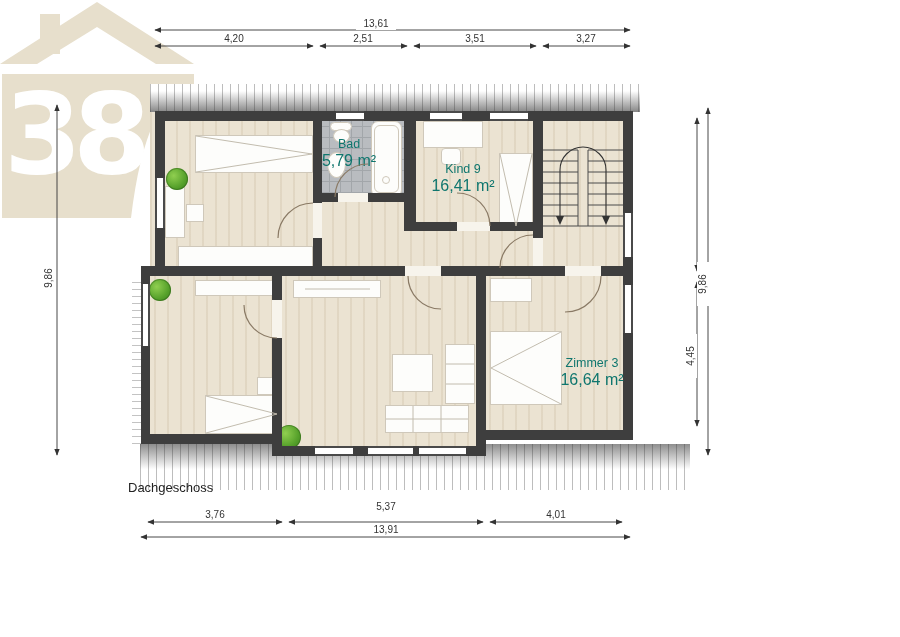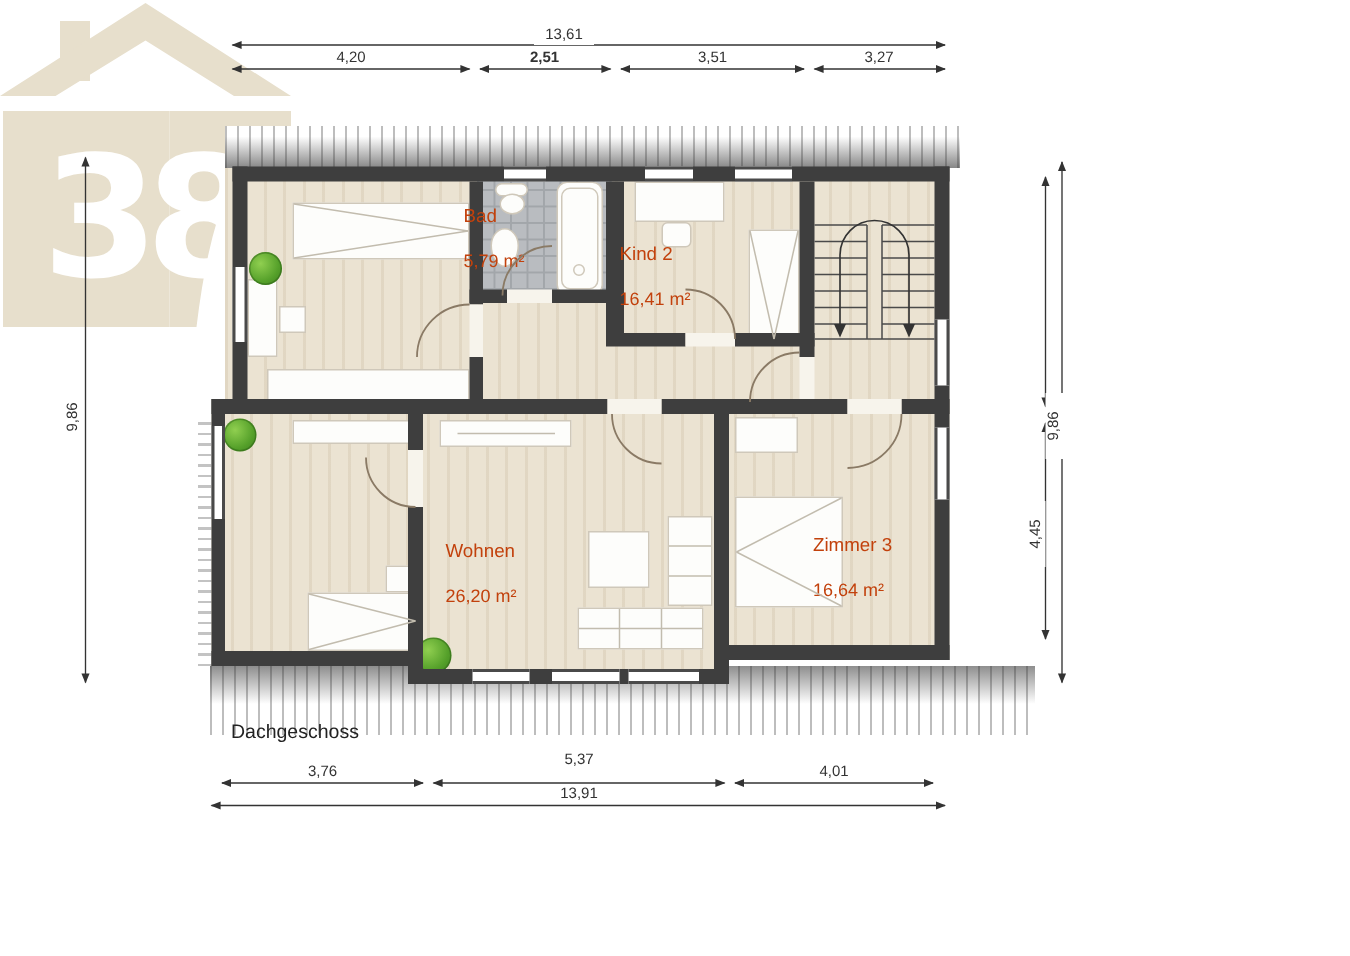--- a/index.html
+++ b/index.html
@@ -1,21 +1,21 @@
 <!DOCTYPE html>
 <html><head>
 <meta charset="utf-8">
 <style>
   html,body{margin:0;padding:0;background:#fff;}
   #canvas{position:relative;width:900px;height:637px;background:#fff;overflow:hidden;
           font-family:"Liberation Sans","DejaVu Sans",sans-serif;}
   
   #logo{position:absolute;left:0;top:0;z-index:1;}
-  #logo-text{position:absolute;left:4px;top:90px;z-index:2;color:#fff;font-weight:700;
-             font-size:112px;line-height:1;letter-spacing:-9px;font-family:"DejaVu Sans",sans-serif;margin-left:24px;}
+  #logo-text{position:absolute;left:4px;top:78px;z-index:2;color:#fff;font-weight:700;
+             font-size:112px;line-height:1;letter-spacing:-9px;font-family:"DejaVu Sans",sans-serif;}
   
   .hatch{position:absolute;z-index:3;}
   #hatch-top{left:150px;top:84px;width:490px;height:28px;
     background:linear-gradient(to bottom, rgba(255,255,255,0) 25%, rgba(60,60,60,.62) 100%),
                repeating-linear-gradient(90deg,#bdbdbd 0 1.5px,rgba(0,0,0,0) 1.5px 8px),#fff;}
   #hatch-bottom{left:140px;top:444px;width:550px;height:46px;
     background:linear-gradient(to bottom, rgba(60,60,60,.58) 0%, rgba(255,255,255,0) 55%),
                repeating-linear-gradient(90deg,#bdbdbd 0 1.5px,rgba(0,0,0,0) 1.5px 8px),#fff;}
   #hatch-left{left:132px;top:276px;width:10px;height:168px;
     background:repeating-linear-gradient(0deg,#c3c3c3 0 1.5px,rgba(0,0,0,0) 1.5px 7px),#fff;}
@@ -33,24 +33,24 @@
   .plant{position:absolute;z-index:7;width:22px;height:22px;border-radius:50%;
     background:radial-gradient(circle at 35% 35%, #90cf50, #55a02a 60%, #3d7d1d);
     box-shadow:inset 0 0 0 1px rgba(40,90,20,.45);}
   
   .wall{position:absolute;z-index:8;background:#3e3e3e;}
   .thr{position:absolute;z-index:9;background:#f7f4ec;}
   .win{position:absolute;z-index:10;background:#fff;box-sizing:border-box;}
   .win-h{border-top:2px solid #4a4a4a;border-bottom:2px solid #4a4a4a;}
   .win-v{border-left:2px solid #4a4a4a;border-right:2px solid #4a4a4a;}
   
-  .room-label{position:absolute;z-index:12;color:#c2410c;}
+  .room-label{position:absolute;z-index:12;text-align:center;color:#0f766e;}
   .rname{font-size:12.5px;}
-  .rarea{font-size:12px;margin-top:16px;}
-  #floor-name{position:absolute;z-index:12;left:154px;top:480px;font-size:13px;color:#222;}
+  .rarea{font-size:16px;margin-top:1px;}
+  #floor-name{position:absolute;z-index:12;left:128px;top:480px;font-size:13px;color:#222;}
   .dim{position:absolute;z-index:14;font-size:10px;color:#333;text-align:center;
        background:#fff;line-height:12px;}
   .vert{transform:rotate(-90deg);}
   #overlay{position:absolute;left:0;top:0;z-index:13;pointer-events:none;}
 </style>
 </head>
 <body>
 
 <div id="canvas">
 
@@ -224,35 +224,31 @@
         <line x1="441" y1="406" x2="441" y2="432"></line>
       <line x1="386" y1="419" x2="468" y2="419"></line>
     </g>
   </svg>
 
   <div class="room-label" style="left:309px;top:137px;width:80px;">
     <div class="rname">Bad</div>
     <div class="rarea">5,79 m²</div>
   </div>
   <div class="room-label" style="left:413px;top:162px;width:100px;">
-    <div class="rname">Kind 2</div>
+    <div class="rname">Kind 9</div>
     <div class="rarea">16,41 m²</div>
-  </div>
-  <div class="room-label" style="left:297px;top:360px;width:100px;">
-    <div class="rname">Wohnen</div>
-    <div class="rarea">26,20 m²</div>
   </div>
   <div class="room-label" style="left:542px;top:356px;width:100px;">
     <div class="rname">Zimmer 3</div>
     <div class="rarea">16,64 m²</div>
   </div>
 
   <span class="dim" style="left:356px;top:18px;width:40px;">13,61</span>
   <span class="dim" style="left:214px;top:33px;width:40px;">4,20</span>
-  <span class="dim" style="left:343px;top:33px;width:40px;font-weight:bold;">2,51</span>
+  <span class="dim" style="left:343px;top:33px;width:40px;">2,51</span>
   <span class="dim" style="left:455px;top:33px;width:40px;">3,51</span>
   <span class="dim" style="left:566px;top:33px;width:40px;">3,27</span>
   <span class="dim vert" style="left:27px;top:272px;width:44px;">9,86</span>
   <span class="dim vert" style="left:681px;top:278px;width:44px;">9,86</span>
   <span class="dim vert" style="left:669px;top:350px;width:44px;">4,45</span>
   <span class="dim" style="left:195px;top:509px;width:40px;">3,76</span>
   <span class="dim" style="left:366px;top:501px;width:40px;">5,37</span>
   <span class="dim" style="left:536px;top:509px;width:40px;">4,01</span>
   <span class="dim" style="left:366px;top:524px;width:40px;">13,91</span>
 

